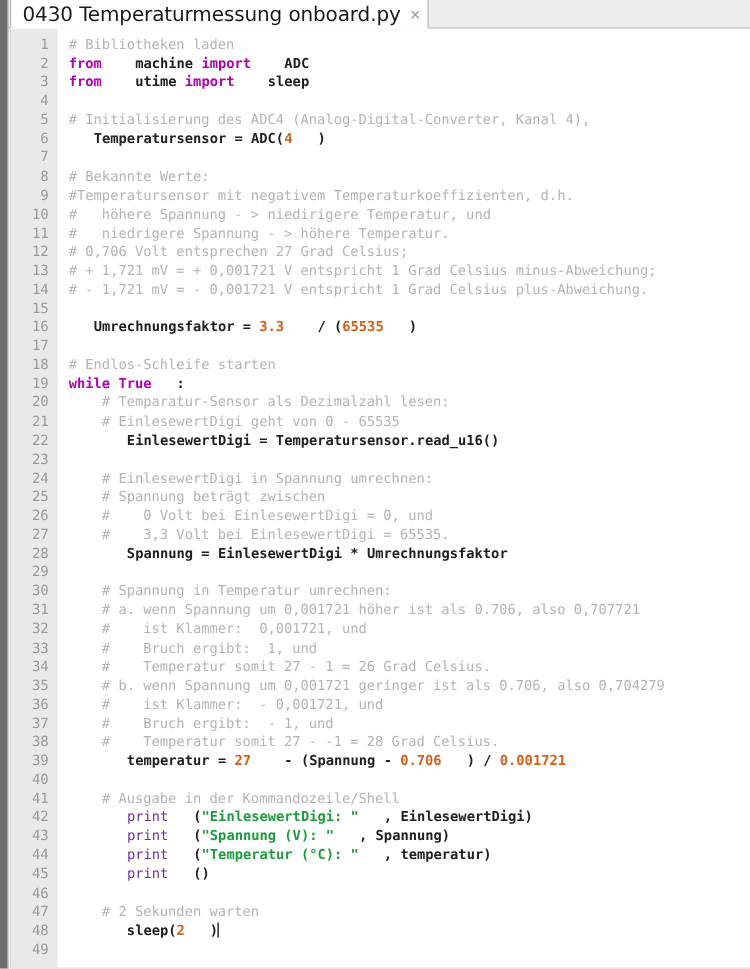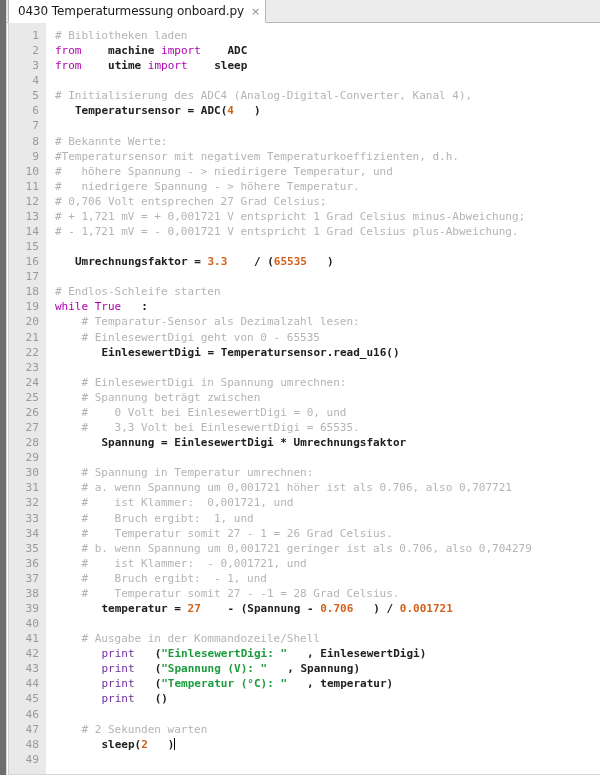--- a/index.html
+++ b/index.html
@@ -47,21 +47,21 @@
     border-top: none;
     display: flex;
     align-items: center;
     padding: 0 5px 0 9px;
     margin-bottom: -1px;
     position: relative;
     z-index: 2;
   }
   .tab-label {
     font-family: "DejaVu Sans", sans-serif;
-    font-size: 12px;
+    font-size: 16px;
     color: #1a1a1a;
     white-space: nowrap;
     letter-spacing: -0.1px;
   }
   .tab-close {
     font-family: "DejaVu Sans", sans-serif;
     font-size: 11px;
     color: #8c8c8c;
     margin-left: 7px;
     line-height: 1;
@@ -107,21 +107,21 @@
     font-family: "DejaVu Sans Mono", monospace;
     font-size: 11px;
     line-height: 15.08px;
     height: 15.08px;
     white-space: pre;
     color: #202020;
   }
 
   
   .t-com { color: #b4b4b4; }
-  .t-kw  { color: #b000b0; font-weight: normal; }
+  .t-kw  { color: #b000b0; font-weight: bold; }
   .t-bi  { color: #7030a0; font-weight: normal; }
   .t-str { color: #1d9c3e; font-weight: bold; }
   .t-num { color: #d2601a; font-weight: bold; }
   .t-pln { color: #202020; font-weight: bold; padding-left: 20px; }
 
   .caret {
     display: inline-block;
     width: 1px;
     height: 12px;
     background: #000;

